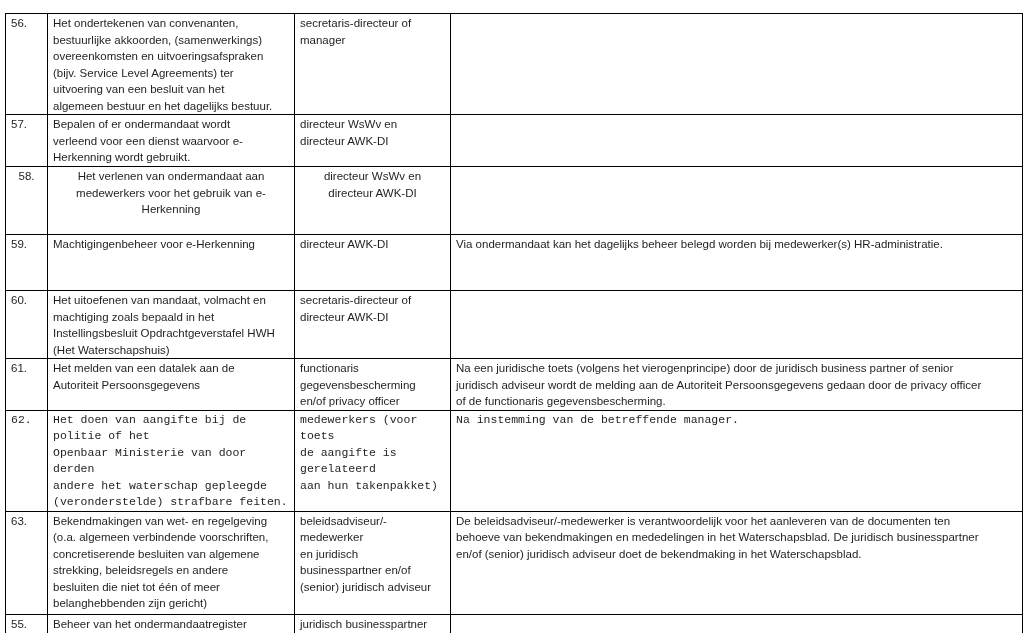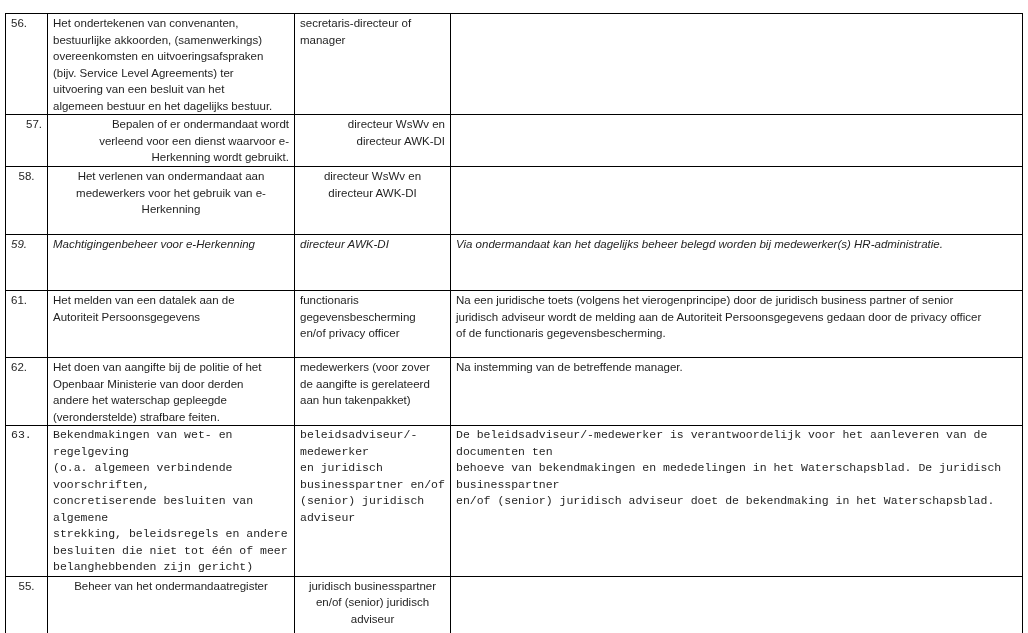--- a/index.html
+++ b/index.html
@@ -27,27 +27,27 @@
   table.mandate-table td {
     border: 1.5px solid #000000;
     vertical-align: top;
     padding: 1px 5px 0 5px;
     white-space: pre-line;
     overflow: hidden;
   }
   td.col-num   { }
   
   tr:nth-child(1) { height: 101px; }
-  tr:nth-child(2) { height: 52px; text-align: right; }
+  tr:nth-child(2) { height: 52px; }
   tr:nth-child(3) { height: 68px; text-align: center; }
-  tr:nth-child(4) { height: 56px; font-style: italic; }
+  tr:nth-child(4) { height: 56px; }
   tr:nth-child(5) { height: 67px; }
   tr:nth-child(6) { height: 40px; }
   tr:nth-child(7) { height: 69px; font-family: Liberation Mono, monospace; }
-  tr:nth-child(8) { height: 103px; text-align: center; }
+  tr:nth-child(8) { height: 103px; }
   tr:nth-child(9) { height: 53px; }
 </style>
 </head>
 <body>
 
 <div class="doc-wrap">
   <table class="mandate-table">
     <colgroup>
       <col style="width:42px">
       <col style="width:247px">
@@ -85,37 +85,47 @@
 directeur AWK-DI</td>
         <td></td>
       </tr>
       <tr>
         <td class="col-num">59.</td>
         <td>Machtigingenbeheer voor e-Herkenning</td>
         <td>directeur AWK-DI</td>
         <td>Via ondermandaat kan het dagelijks beheer belegd worden bij medewerker(s) HR-administratie.</td>
       </tr>
       <tr>
+        <td class="col-num">60.</td>
+        <td>Het uitoefenen van mandaat, volmacht en
+machtiging zoals bepaald in het
+Instellingsbesluit Opdrachtgeverstafel HWH
+(Het Waterschapshuis)</td>
+        <td>secretaris-directeur of
+directeur AWK-DI</td>
+        <td></td>
+      </tr>
+      <tr>
         <td class="col-num">61.</td>
         <td>Het melden van een datalek aan de
 Autoriteit Persoonsgegevens</td>
         <td>functionaris
 gegevensbescherming
 en/of privacy officer</td>
         <td>Na een juridische toets (volgens het vierogenprincipe) door de juridisch business partner of senior
 juridisch adviseur wordt de melding aan de Autoriteit Persoonsgegevens gedaan door de privacy officer
 of de functionaris gegevensbescherming.</td>
       </tr>
       <tr>
         <td class="col-num">62.</td>
         <td>Het doen van aangifte bij de politie of het
 Openbaar Ministerie van door derden
 andere het waterschap gepleegde
 (veronderstelde) strafbare feiten.</td>
-        <td>medewerkers (voor zover
+        <td>medewerkers (voor toets
 de aangifte is gerelateerd
 aan hun takenpakket)</td>
         <td>Na instemming van de betreffende manager.</td>
       </tr>
       <tr>
         <td class="col-num">63.</td>
         <td>Bekendmakingen van wet- en regelgeving
 (o.a. algemeen verbindende voorschriften,
 concretiserende besluiten van algemene
 strekking, beleidsregels en andere

